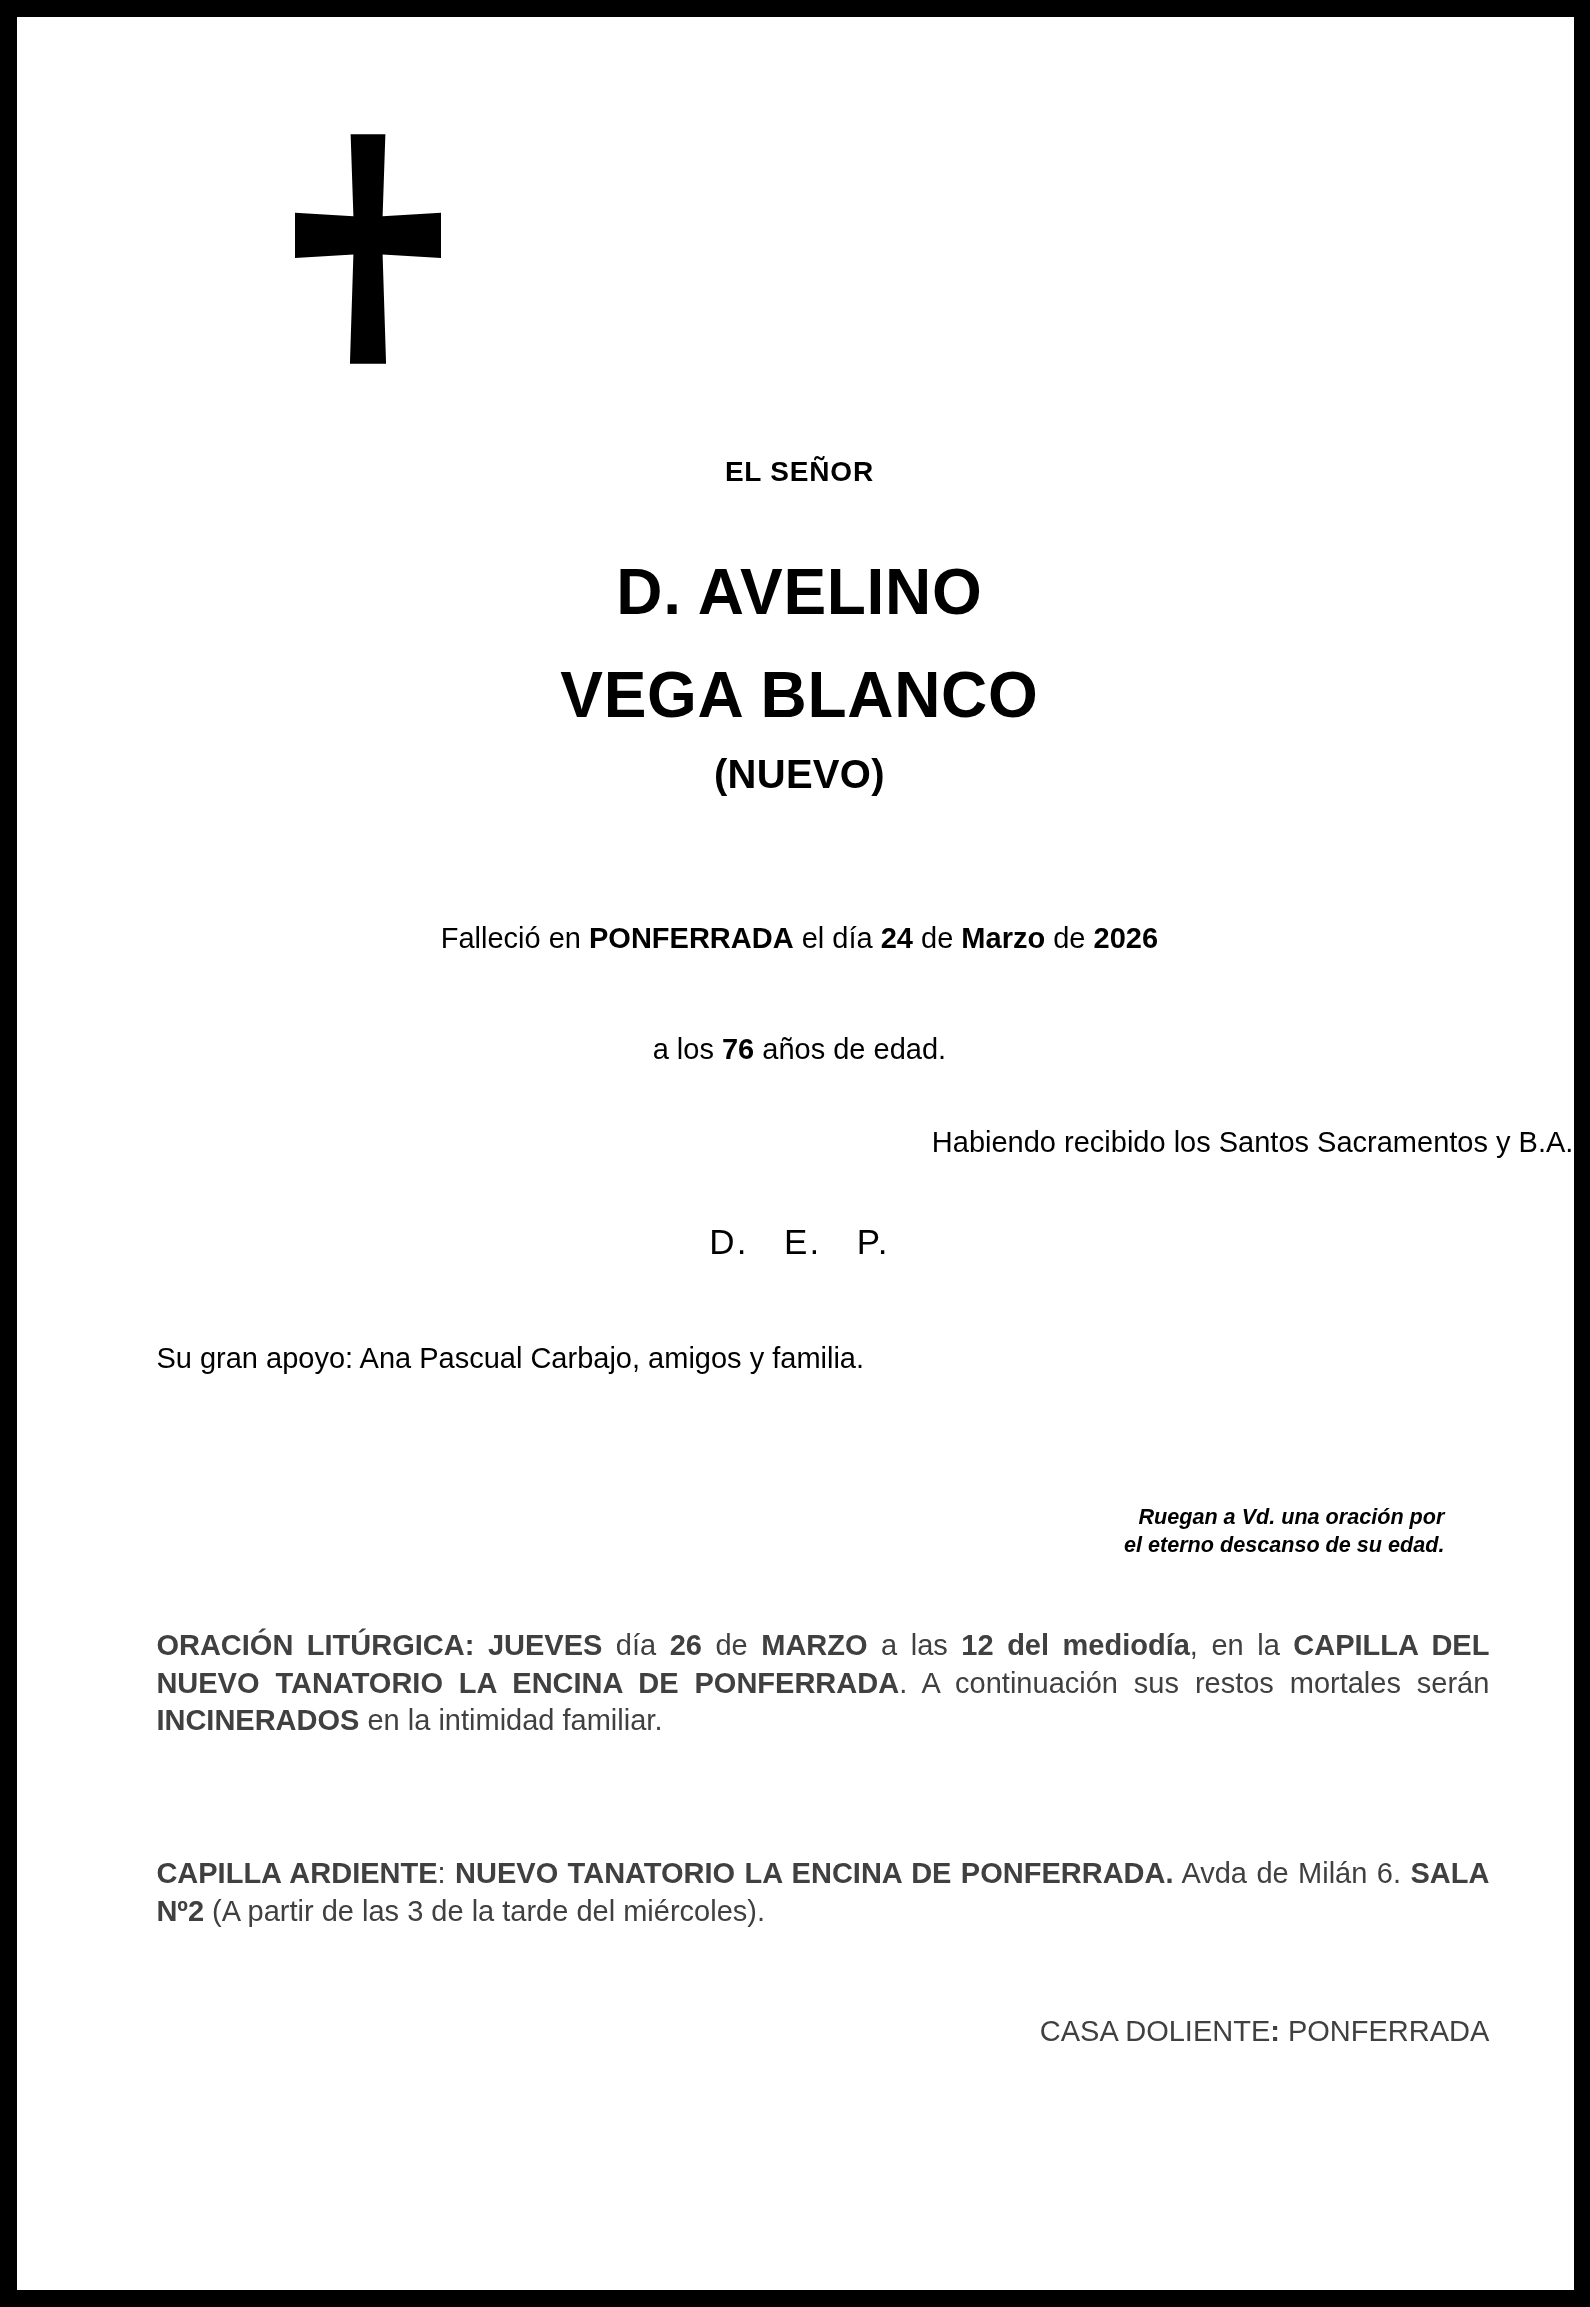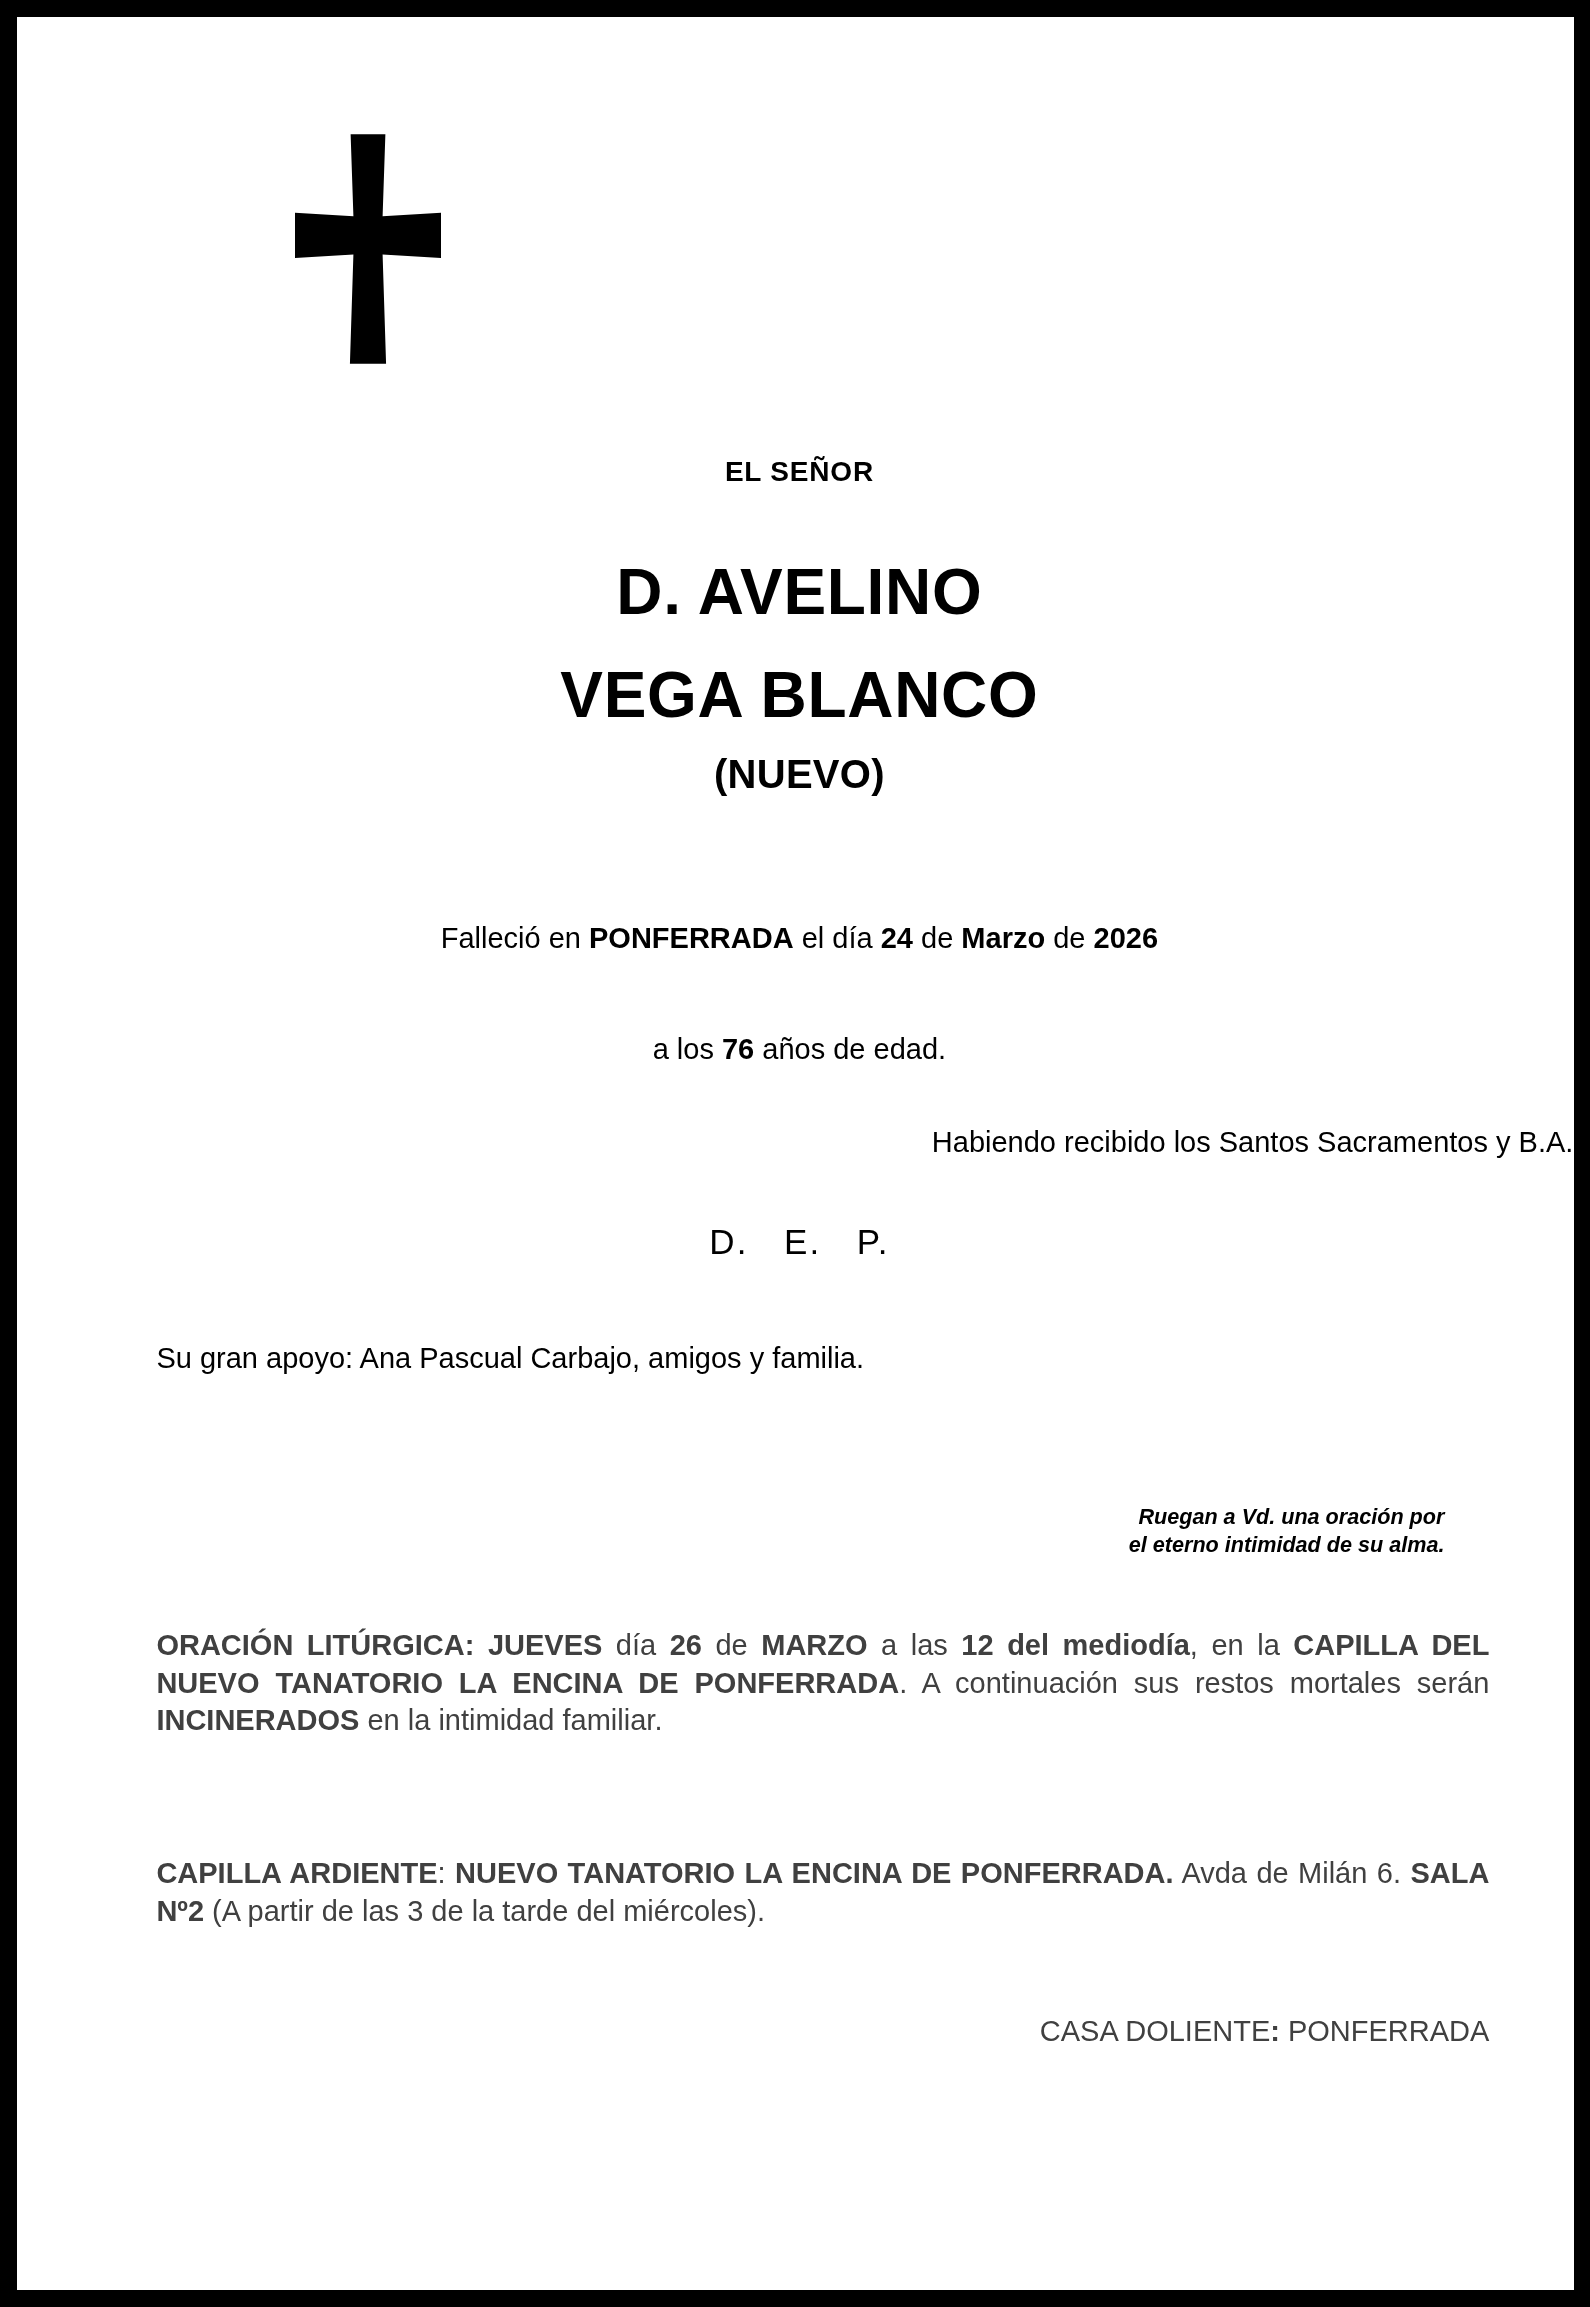--- a/index.html
+++ b/index.html
@@ -185,21 +185,21 @@
     <div class="t center" id="died-line"><span>Falleció en </span><strong>PONFERRADA</strong><span> el día </span><strong>24</strong><span> de </span><strong>Marzo</strong><span> de </span><strong>2026</strong></div>
 
     <div class="t center" id="age-line"><span>a los </span><strong>76</strong><span> años de edad.</span></div>
 
     <div class="t center" id="sacraments-line">Habiendo recibido los Santos Sacramentos y B.A.</div>
 
     <div class="t center" id="dep-line">D.   E.   P.</div>
 
     <div class="t left" id="support-line">Su gran apoyo: Ana Pascual Carbajo, amigos y familia.</div>
 
-    <div class="t right" id="prayer-block"><span>Ruegan a Vd. una oración por</span><br><span>el eterno intimidad de su alma.</span></div>
+    <div class="t right" id="prayer-block"><span>Ruegan a Vd. una oración por</span><br><span>el eterno descanso de su edad.</span></div>
 
     <div class="para" id="para-liturgy"><b>ORACIÓN LITÚRGICA: JUEVES</b><span> día </span><b>26</b><span> de </span><b>MARZO</b><span> a las </span><b>12 del mediodía</b><span>, en la </span><b>CAPILLA DEL NUEVO TANATORIO LA ENCINA DE PONFERRADA</b><span>. A continuación sus restos mortales serán </span><b>INCINERADOS</b><span> en la intimidad familiar.</span></div>
 
     <div class="para" id="para-chapel"><b>CAPILLA ARDIENTE</b><span>: </span><b>NUEVO TANATORIO LA ENCINA DE PONFERRADA.</b><span> Avda de Milán 6. </span><b>SALA Nº2</b><span> (A partir de las 3 de la tarde del miércoles).</span></div>
 
     <div class="para" id="para-house"><span>CASA DOLIENTE</span><b>:</b><span> PONFERRADA</span></div>
 
   </div>
 
   <div class="frame"></div>

